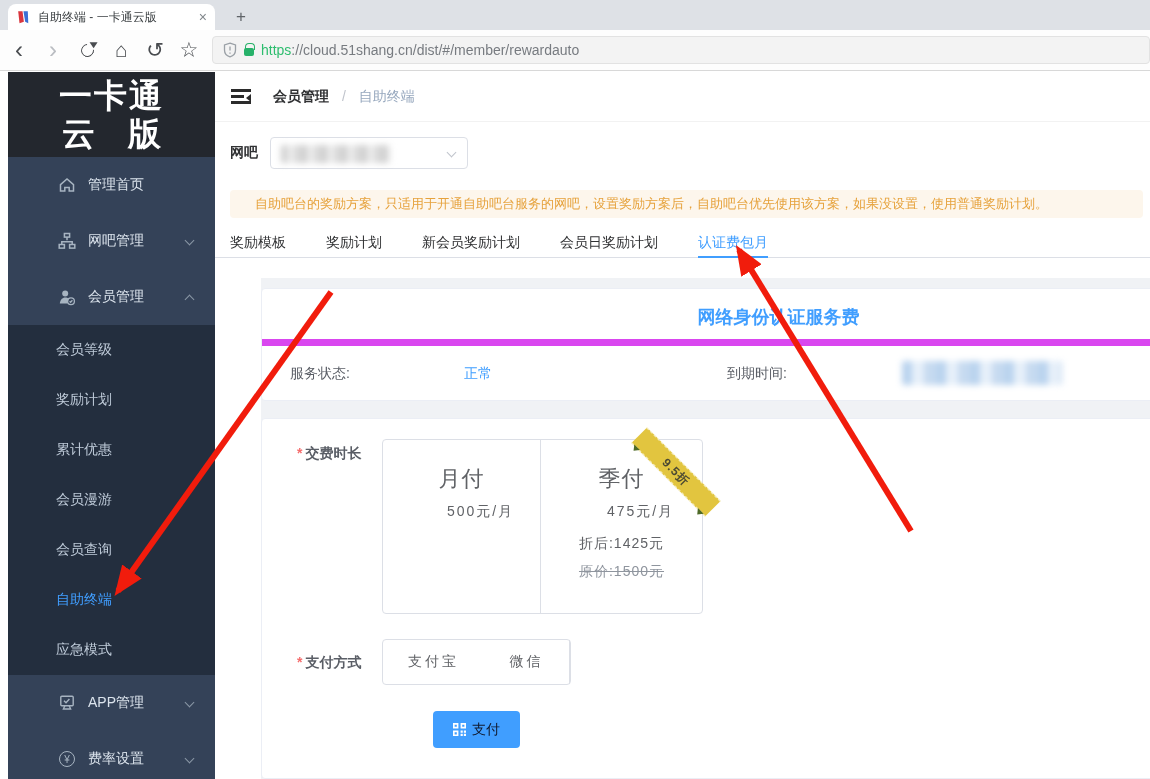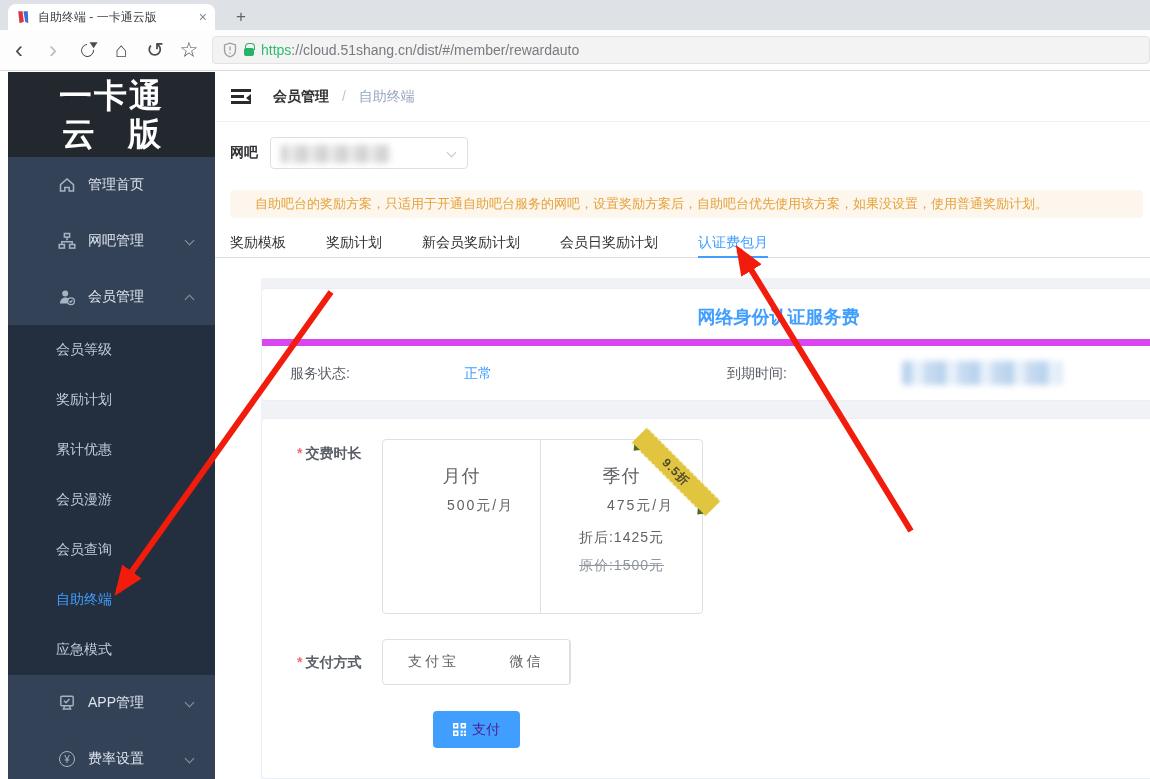--- a/index.html
+++ b/index.html
@@ -107,21 +107,21 @@
   .form-label { position:absolute; font-size:14px; font-weight:bold; color:#5a5e66; }
   .lab-duration { left:35px; top:26px; }
   .lab-payment { left:35px; top:235px; }
 
   .plan-box { position:absolute; left:120px; top:20px; width:321px; height:175px;
               border:1px solid #dcdfe6; border-radius:4px; display:flex; }
   .plan-cell { position:relative; display:flex; flex-direction:column; align-items:center;
                padding-top:24px; cursor:pointer; color:#606266; }
   .plan-cell.c1 { width:158px; border-right:1px solid #dcdfe6; }
   .plan-cell.c2 { width:161px; }
-  .plan-name { font-size:18px; letter-spacing:1px; }
+  .plan-name { font-size:22px; letter-spacing:1px; }
   .plan-price { font-size:14px; letter-spacing:2px; margin-top:9px;margin-left:38px; }
   .plan-disc { font-size:14px; letter-spacing:1px; margin-top:14px; }
   .plan-orig { font-size:14px; letter-spacing:1px; margin-top:10px; color:#8f959e; text-decoration:line-through; }
 
   .ribbon { position:absolute; left:83px; top:21px; width:104px; height:22px; transform:rotate(45deg);
             background:#e2c53f; border-top:1.6px dashed #f6efc2; border-bottom:1.6px dashed #f6efc2;
             display:flex; align-items:center; justify-content:center; z-index:3;
             font-size:12px; font-weight:bold; color:#4c4a33; letter-spacing:1px; }
   .ribbon::before { content:""; position:absolute; left:3px; bottom:-9px;
                     border:4.5px solid transparent; border-top:5px solid #4e6a28; }
@@ -129,21 +129,21 @@
                    border:4.5px solid transparent; border-top:5px solid #4e6a28; }
 
   .method-box { position:absolute; left:120px; top:220px; width:189px; height:46px;
                 border:1px solid #dcdfe6; border-radius:4px; display:flex; }
   .method-cell { display:flex; align-items:center; justify-content:center; font-size:14px;
                  letter-spacing:3px; color:#606266; cursor:pointer; }
   .method-cell.m1 { width:86px; border-right:1px solid #dcdfe6; }
   .method-cell.m2 { width:101px; }
 
   .pay-btn { position:absolute; left:171px; top:292px; width:87px; height:37px; background:#409eff;
-             border:none; border-radius:4px; color:#4c1d95; font-size:14px; display:flex; align-items:center;
+             border:none; border-radius:4px; color:#0f172a; font-size:14px; display:flex; align-items:center;
              justify-content:center; gap:6px; cursor:pointer;
              font-family:"Liberation Sans","DejaVu Sans",sans-serif; }
 
   
   .arrows { position:absolute; left:0; top:0; width:1150px; height:779px; pointer-events:none; z-index:50; }
 </style>
 </head>
 <body>
 
 <div class="screen">

